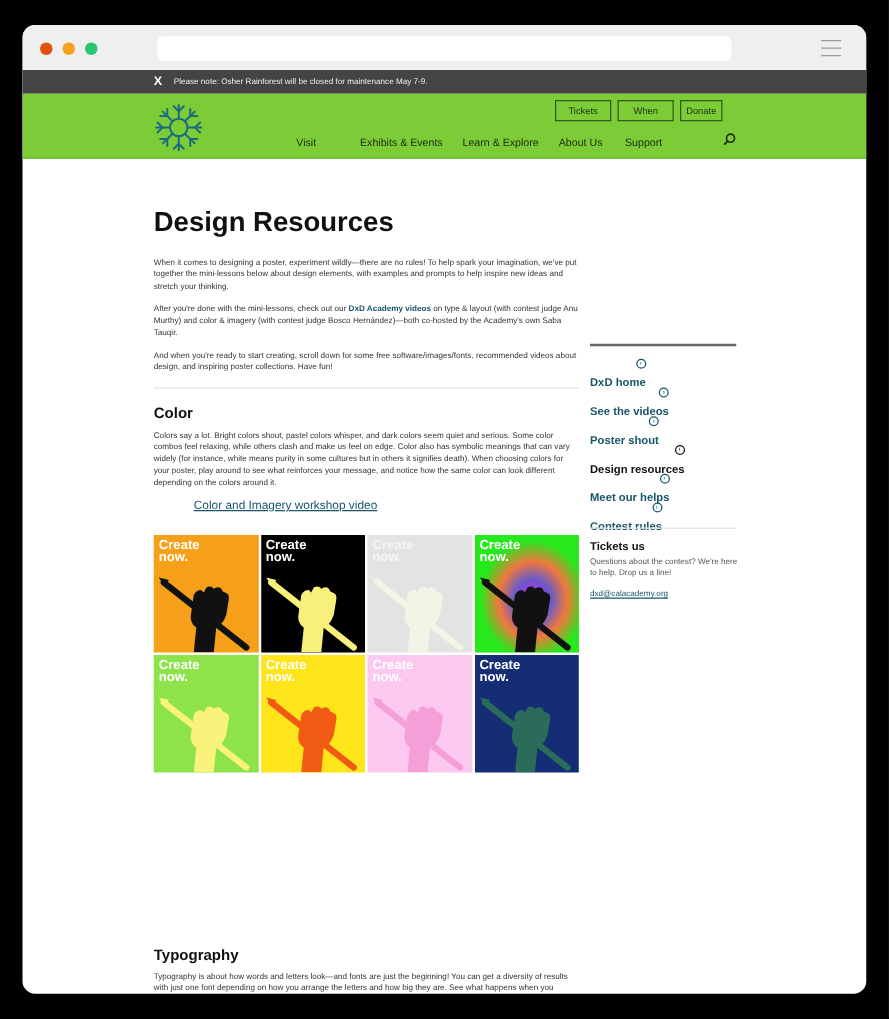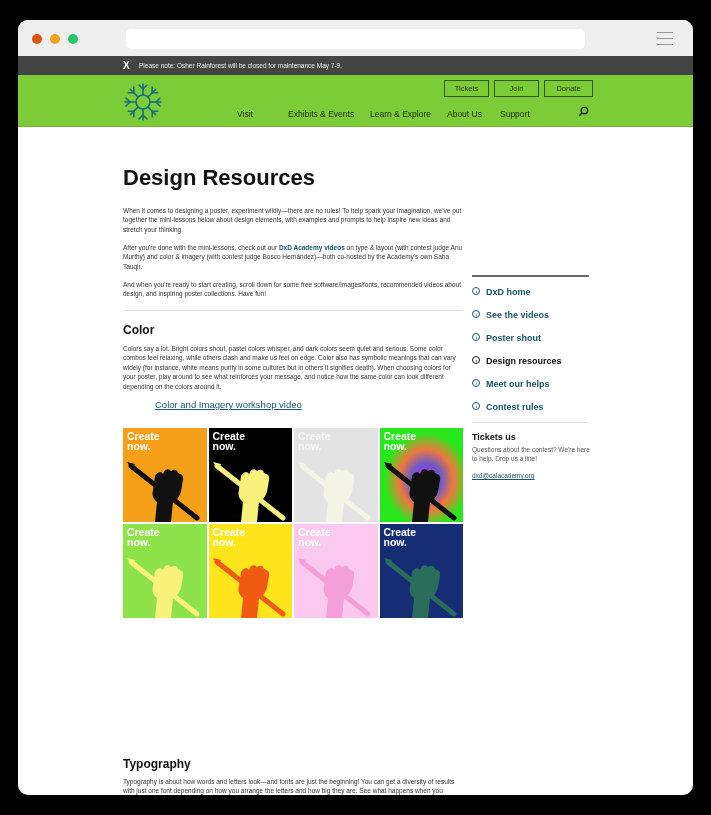--- a/index.html
+++ b/index.html
@@ -49,21 +49,21 @@
   .p a { color: #17566a; font-weight: bold; text-decoration: none; }
   .hr { position: absolute; left: 105px; width: 340px; height: 1px; background: #e3e3e3; }
   h2.sec { position: absolute; left: 105px; font-size: 12px; font-weight: bold; color: #111; }
   .vidlink { position: absolute; left: 105px; font-size: 9.5px; color: #17566a; margin-left: 32px; }
 
   .grid { position: absolute; left: 105px; width: 340px; display: grid; grid-template-columns: repeat(4, 83.5px); gap: 2px; }
   .tile { height: 94px; position: relative; overflow: hidden; }
   .tile .ct { position: absolute; left: 4px; top: 3px; font-size: 10.5px; font-weight: bold; line-height: 10px; font-family: "Liberation Sans", sans-serif; }
   .tile svg { position: absolute; left: 0; top: 0; }
   .side-top { position: absolute; left: 454px; width: 117px; height: 1.5px; background: #666; }
-  .side-item { position: absolute; left: 454px; font-size: 9px; font-weight: bold; color: #17566a; display: flex; align-items: flex-start; gap: 6px; }
+  .side-item { position: absolute; left: 454px; font-size: 9px; font-weight: bold; color: #17566a; display: flex; align-items: flex-end; gap: 6px; flex-direction: column; }
   .side-item.active { color: #111; }
   .side-item .ci { width: 8px; height: 8px; border: 1.2px solid currentColor; border-radius: 50%; display: inline-flex; align-items: center; justify-content: center; font-size: 5px; line-height: 1; }
   .side-sep { position: absolute; left: 454px; width: 117px; height: 1px; background: #e3e3e3; }
   .contact-h { position: absolute; left: 454px; font-size: 9px; font-weight: bold; color: #111; }
   .contact-p { position: absolute; left: 454px; width: 120px; font-size: 6.5px; line-height: 9px; color: #555; }
   .contact-mail { position: absolute; left: 454px; font-size: 6.5px; color: #17566a; }
 </style>
 </head>
 <body>
 
@@ -98,22 +98,22 @@
         <use href="#arm" transform="rotate(90 20 20)"></use>
         <use href="#arm" transform="rotate(135 20 20)"></use>
         <use href="#arm" transform="rotate(180 20 20)"></use>
         <use href="#arm" transform="rotate(225 20 20)"></use>
         <use href="#arm" transform="rotate(270 20 20)"></use>
         <use href="#arm" transform="rotate(315 20 20)"></use>
       </g>
     </svg>
 
     <button class="topbtn" style="left:426px;width:45px">Tickets</button>
-    <button class="topbtn" style="left:476px;width:45px">Join</button>
-    <button class="topbtn" style="left:526px;width:49px">Donate</button>
+    <button class="topbtn" style="left:476px;width:45px">When</button>
+    <button class="topbtn" style="left:526px;width:34px">Donate</button>
 
     <span class="nav-item" style="left:219px">Visit</span>
     <span class="nav-item" style="left:270px">Exhibits &amp; Events</span>
     <span class="nav-item" style="left:352px">Learn &amp; Explore</span>
     <span class="nav-item" style="left:429px">About Us</span>
     <span class="nav-item" style="left:482px">Support</span>
 
     <svg class="search-icon" viewBox="0 0 12 12">
       <circle cx="7" cy="5" r="3.5" stroke="#1e2a12" stroke-width="1.5" fill="none"></circle>
       <line x1="4.5" y1="7.5" x2="1.5" y2="10.5" stroke="#1e2a12" stroke-width="1.6"></line>

